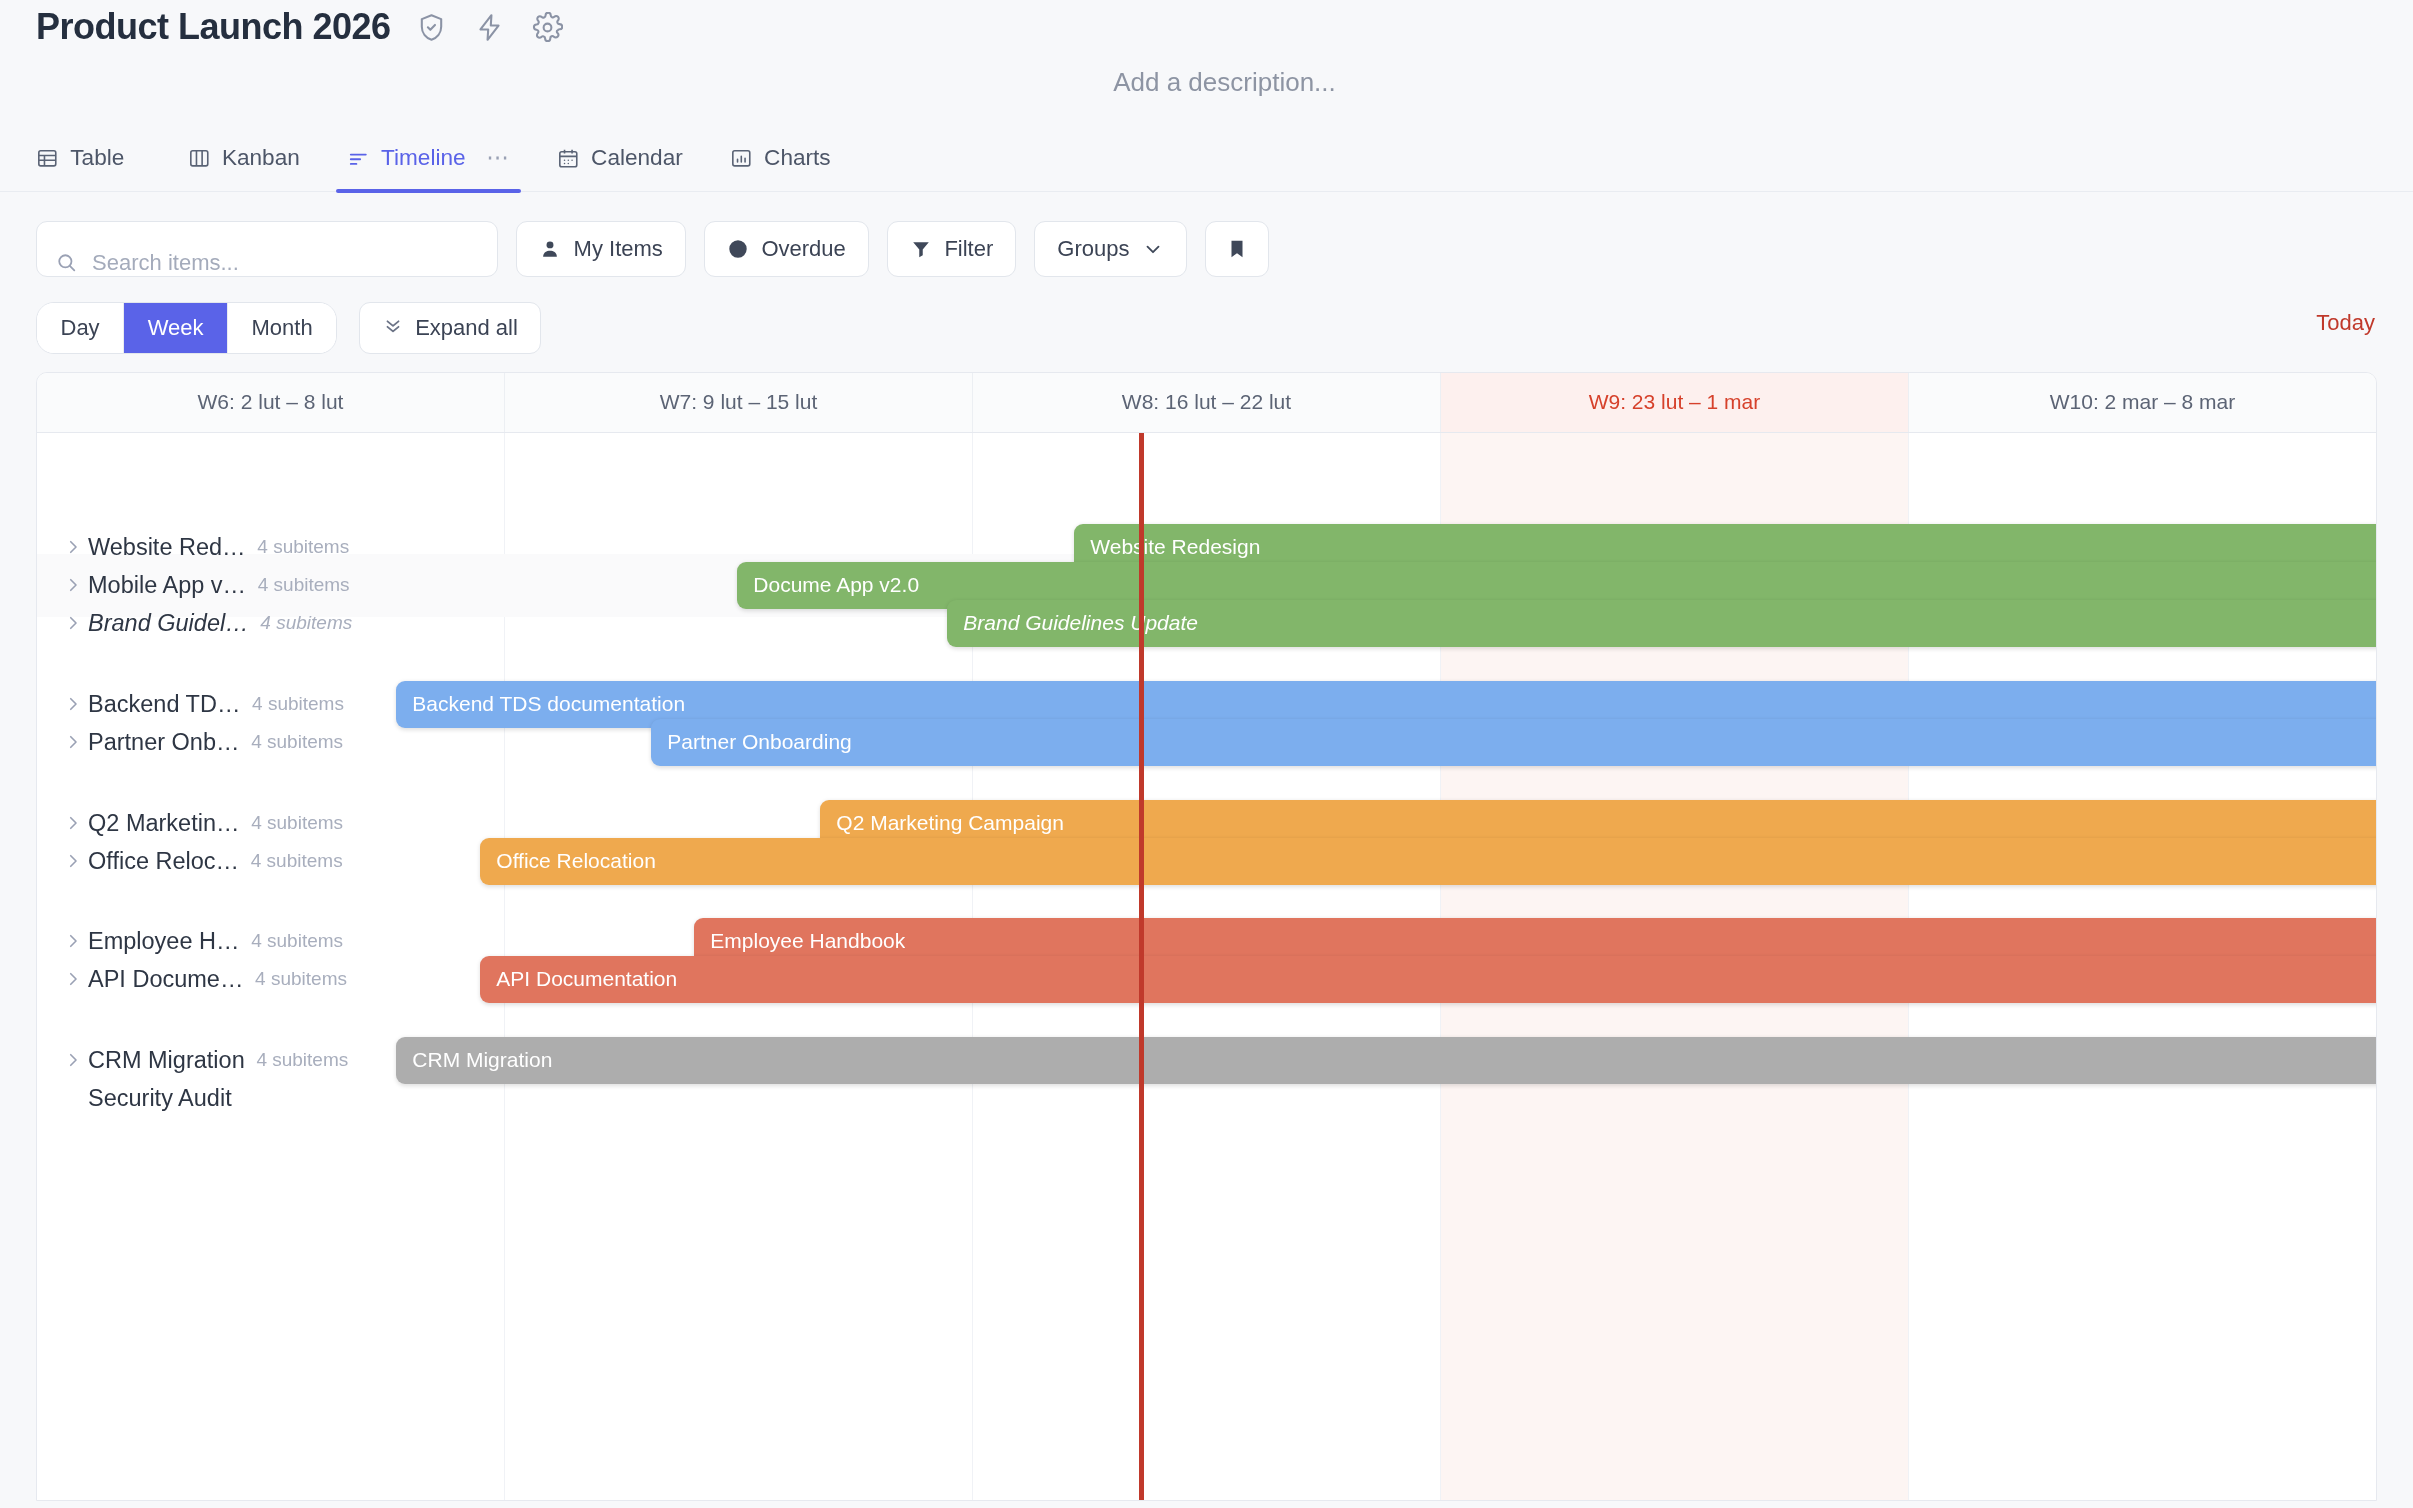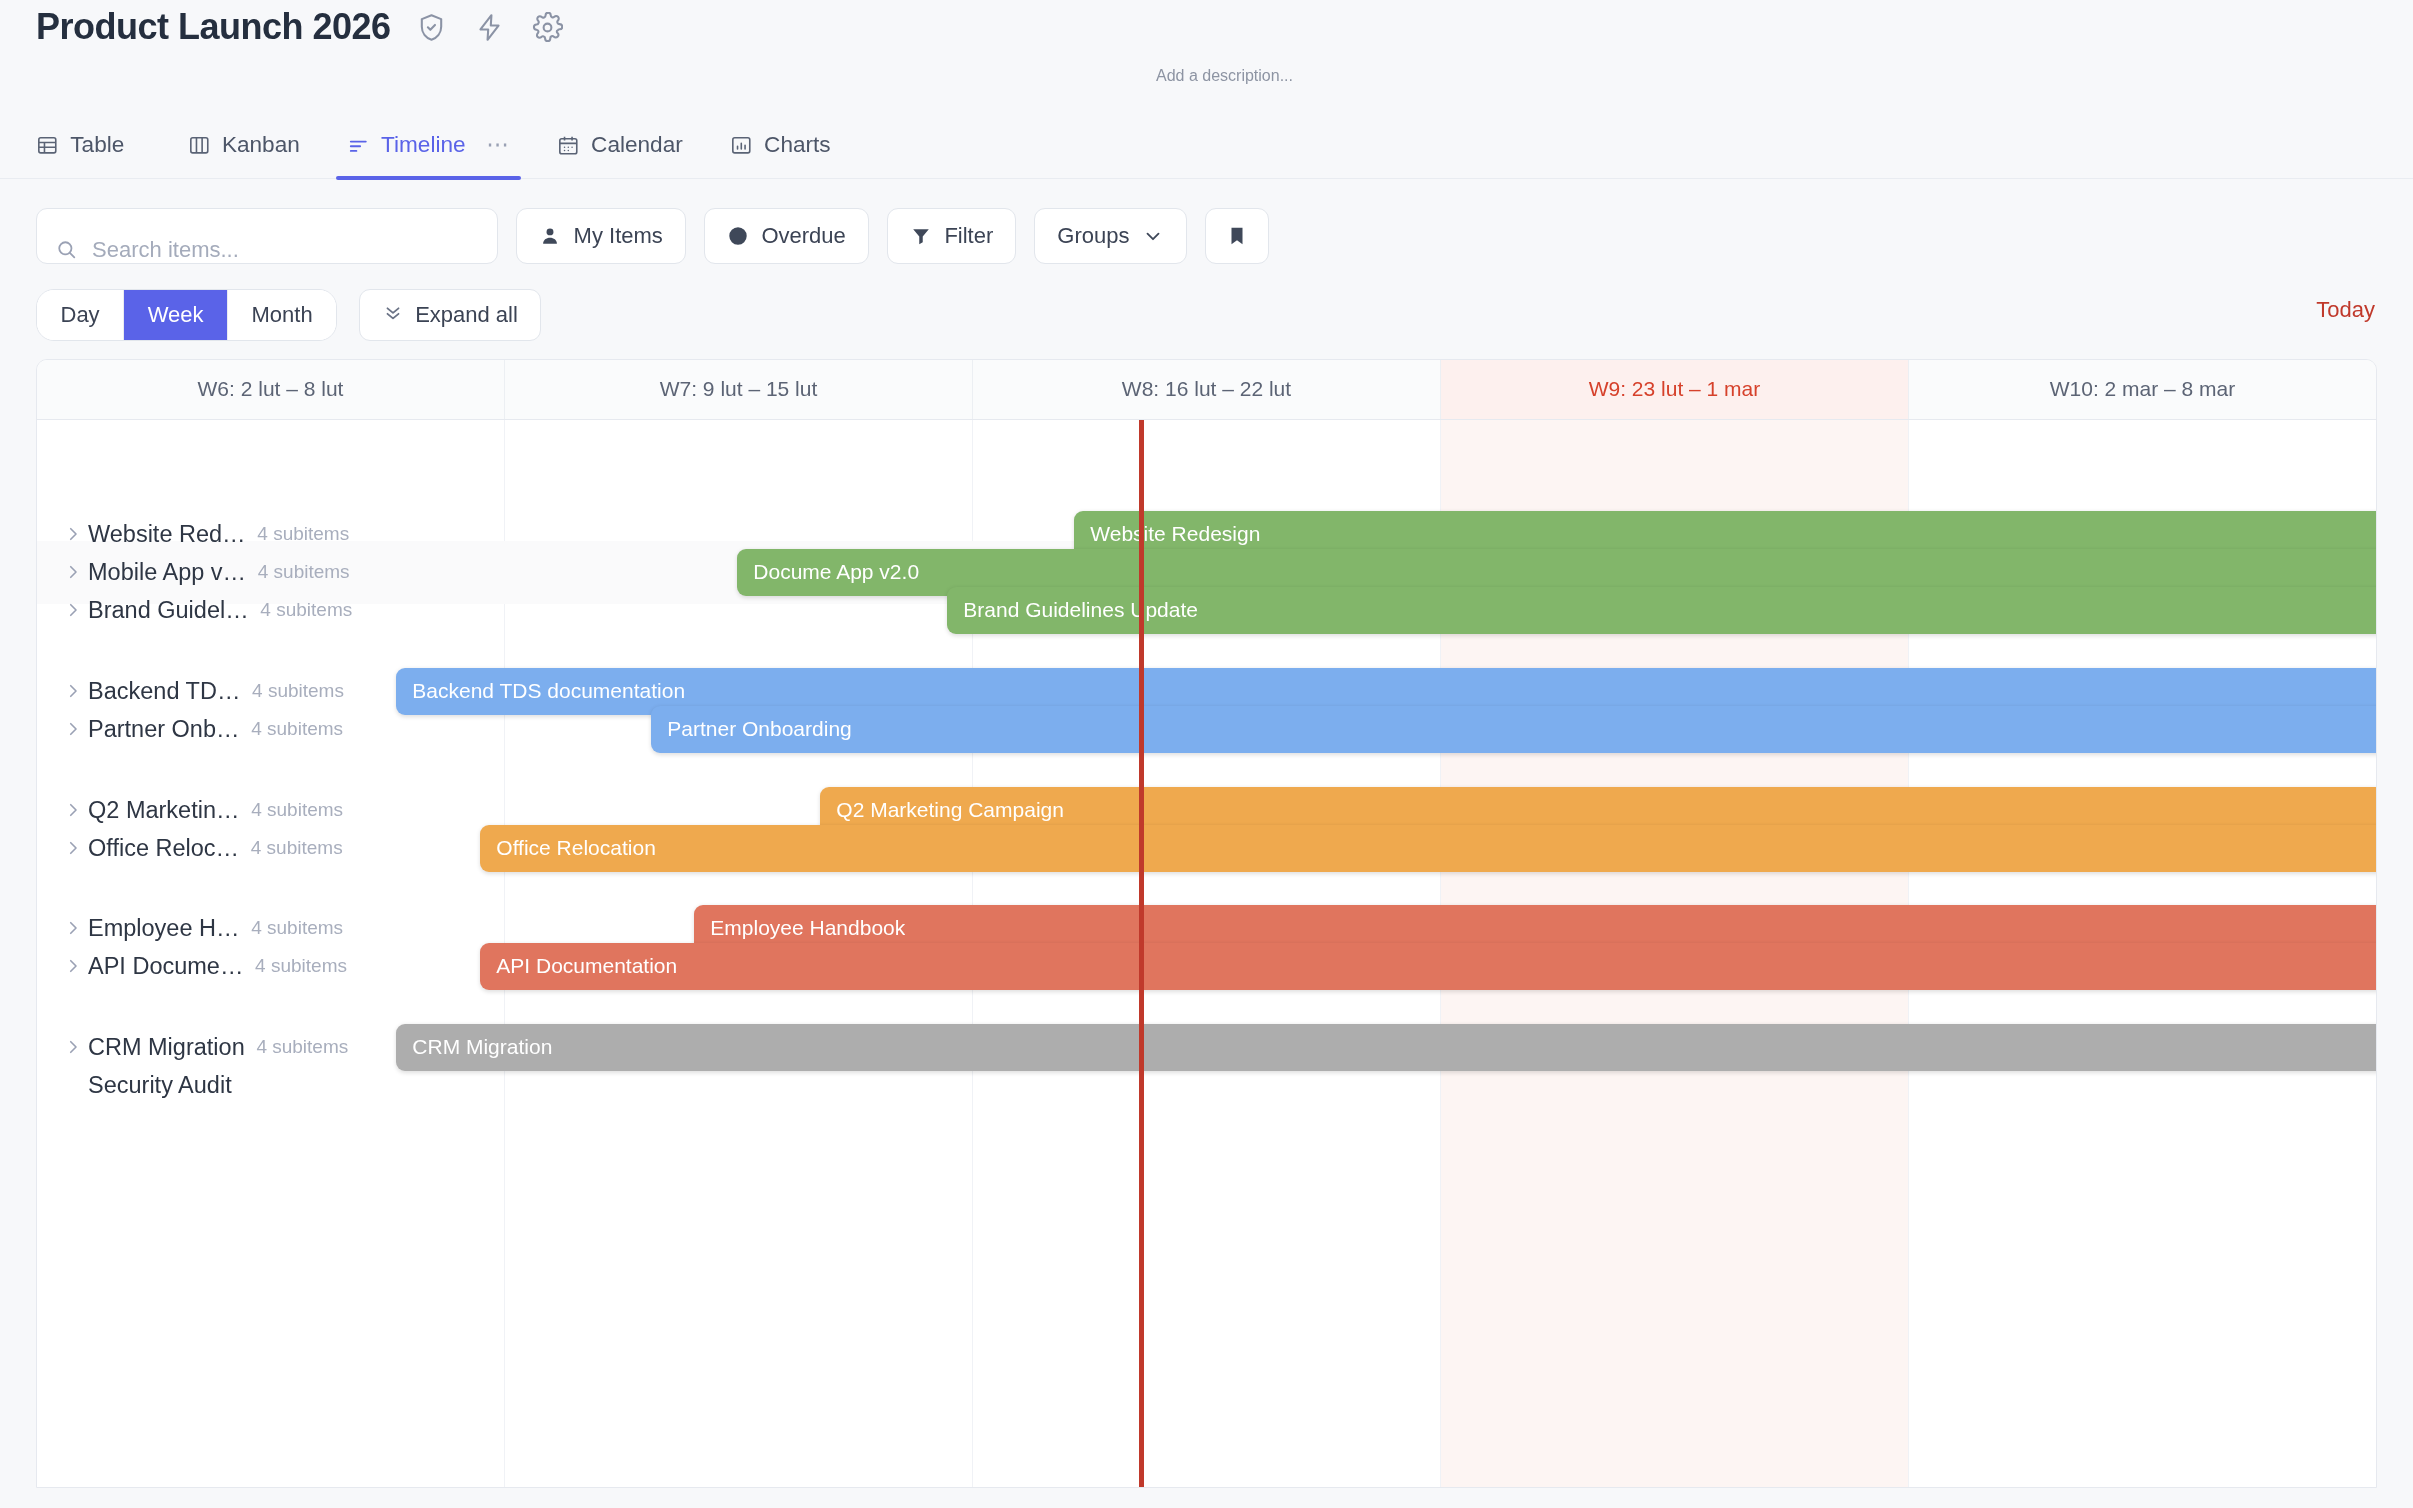--- a/index.html
+++ b/index.html
@@ -12,21 +12,21 @@
   }
   #app { position: relative; width: 2413px; height: 1508px; background: #f7f8fa; }
 
   
   .header { padding: 0 0 0 36px; text-align: center; }
   .title-row { display: flex; align-items: center; gap: 22px; padding-top: 3.6px; height: 51px; }
   .page-title { font-size: 36px; font-weight: 700; letter-spacing: -0.5px; color: #252f3f; line-height: 1; }
   .title-icons { display: flex; align-items: center; gap: 27px; margin-left: 3.6px; }
   .ticon { width: 31px; height: 31px; display: block; color: #8b93a5; }
   .ticon svg { width: 31px; height: 31px; display: block; }
-  .description { font-size: 16px; color: #8d94a3; margin-top: 16.3px; }
+  .description { font-size: 26px; color: #8d94a3; margin-top: 16.3px; }
 
   
   .tabs { display: flex; align-items: flex-end; gap: 0; margin-top: 33px; height: 61px;
           border-bottom: 1.8px solid #e9ecf1; padding-left: 36px; width: 2413px; }
   .tab { display: flex; align-items: center; gap: 11.7px; padding: 0 23.5px 20px 23.5px;
          font-size: 22.6px; color: #4d5668; position: relative; cursor: pointer; white-space: nowrap; }
   .tab:first-child { padding-left: 0; margin-right: 16.3px; }
   .tab svg { width: 22.6px; height: 22.6px; display: block; color: #5a6375; }
   .tab.active { color: #5a63e8; }
   .tab.active svg { color: #5a63e8; }
@@ -293,21 +293,21 @@
                   <path d="M9 5l7 7-7 7"></path>
                 </svg>
               </span>
               <span class="row-name">Mobile App v…</span>
               <span class="row-sub">4 subitems</span>
             </div>
             <div class="bar" style="left: 700px; right: -27px; background: rgb(130, 182, 106);">
               <span class="bar-label">Docume App v2.0</span>
             </div>
           </div>
-          <div class="row" style="top: 159px;">
+          <div class="row" style="top: 159px; font-style: italic;">
             <div class="row-label">
               <span class="chev">
                 <svg viewBox="0 0 24 24" fill="none" stroke="currentColor" stroke-width="2.2" stroke-linecap="round" stroke-linejoin="round">
                   <path d="M9 5l7 7-7 7"></path>
                 </svg>
               </span>
               <span class="row-name">Brand Guidel…</span>
               <span class="row-sub">4 subitems</span>
             </div>
             <div class="bar" style="left: 910px; right: -27px; background: rgb(130, 182, 106);">

